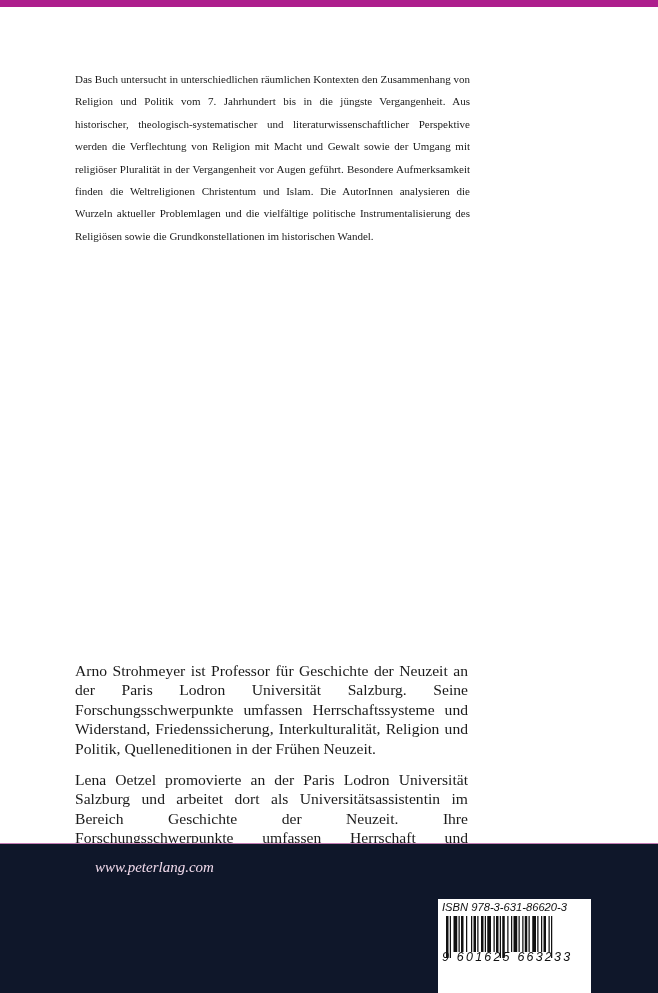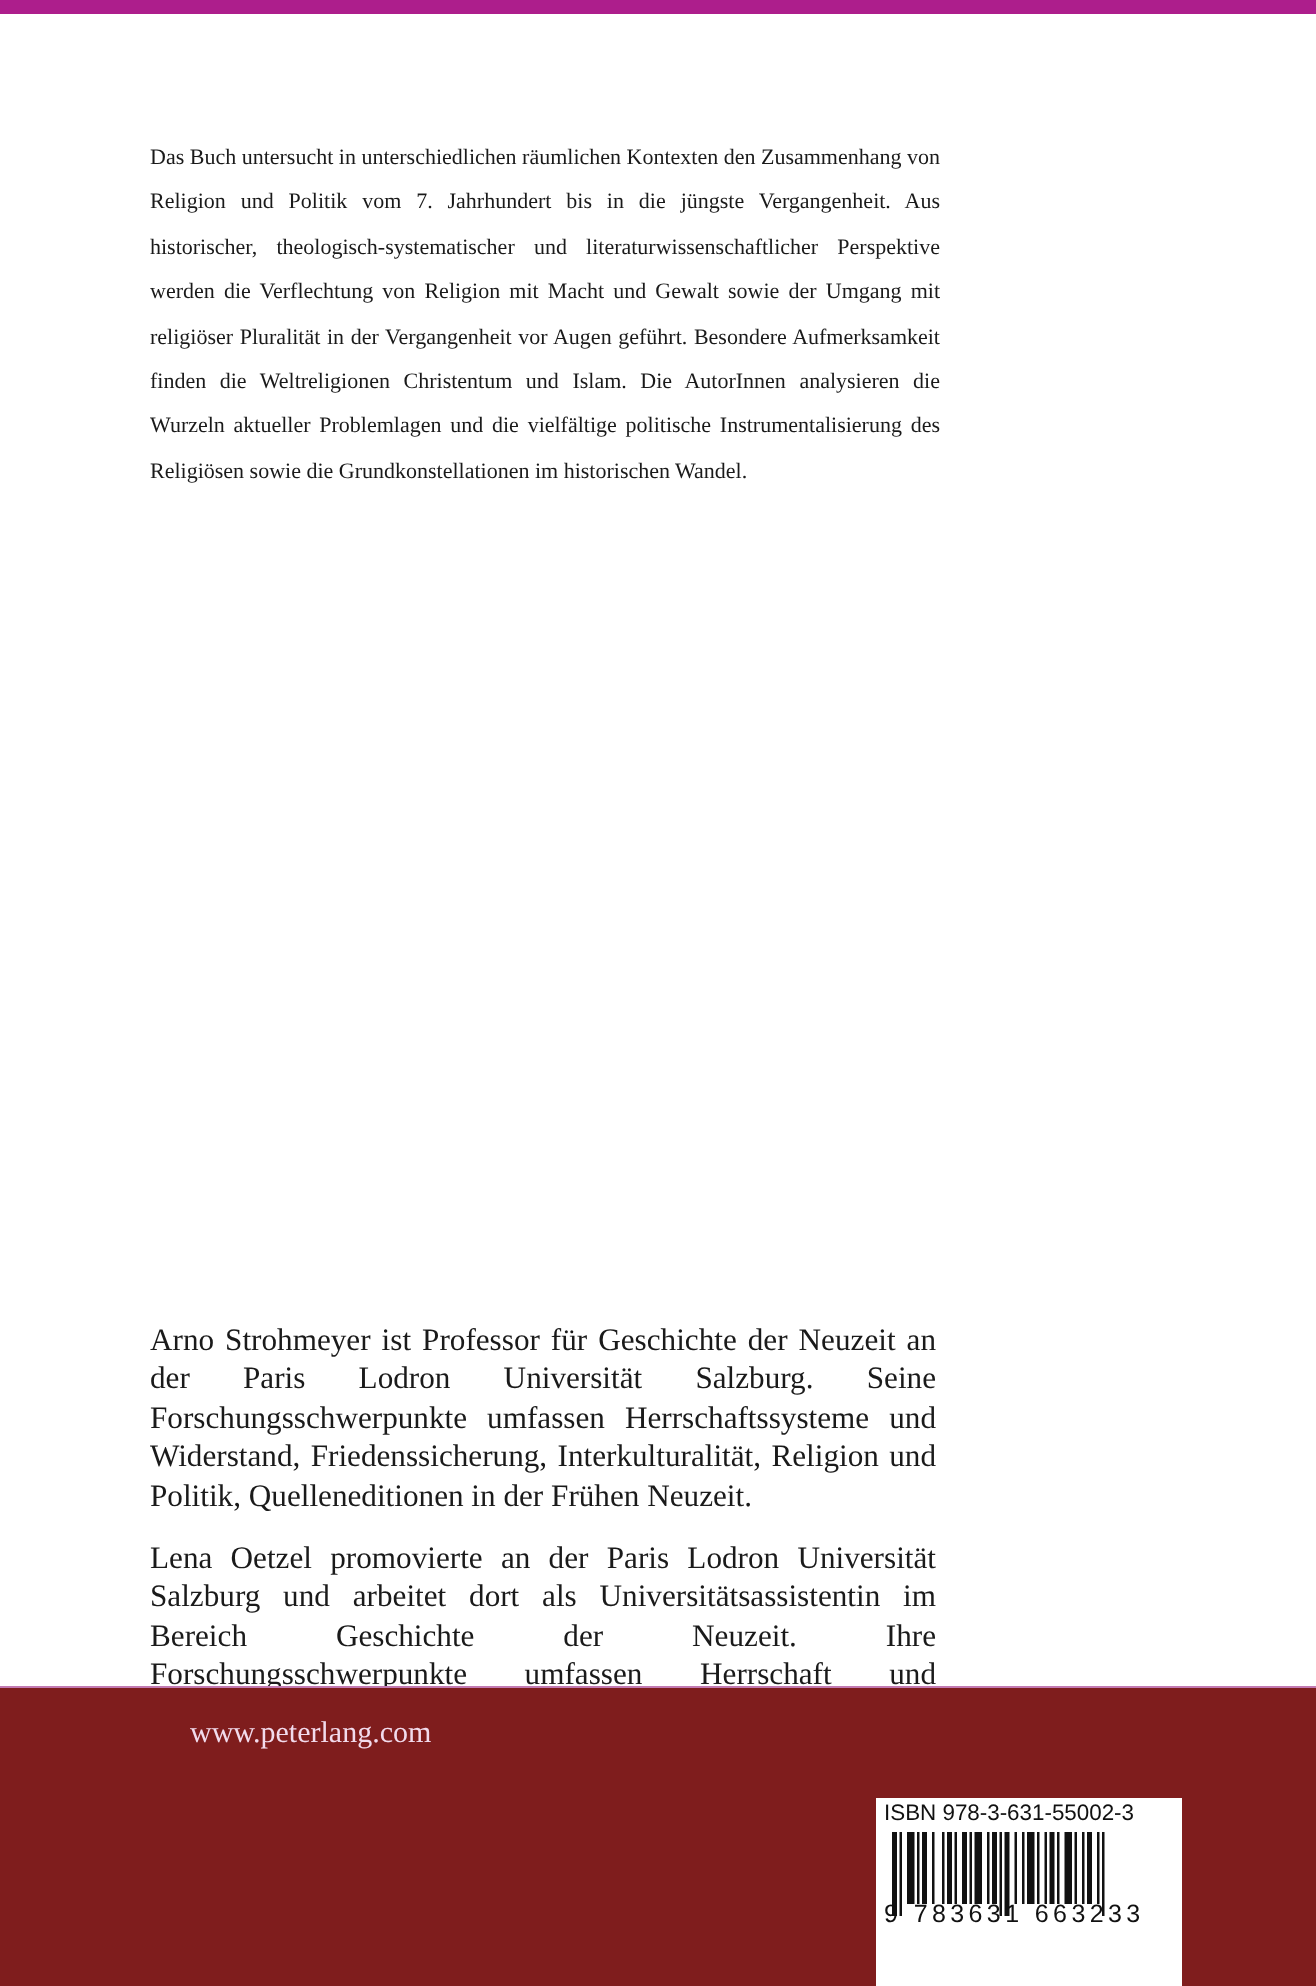--- a/index.html
+++ b/index.html
@@ -1,21 +1,21 @@
 <!DOCTYPE html>
 <html><head>
 <meta charset="utf-8">
 <style>
   html,body{margin:0;padding:0;}
   body{width:658px;height:993px;position:relative;background:#ffffff;overflow:hidden;font-family:"Liberation Serif","DejaVu Serif",serif;color:#1a1a1a;}
   .top-band{position:absolute;left:0;top:0;width:658px;height:7px;background:#ad1e8c;}
   .blurb{position:absolute;left:75px;top:68px;width:395px;font-size:11px;line-height:22.4px;text-align:justify;}
   .bio{position:absolute;left:75px;top:661px;width:395px;font-size:15.6px;line-height:19.4px;text-align:justify;}
   .bio p{margin:0 2px 12px 0;}
-  .bottom-band{position:absolute;left:0;top:843px;width:658px;height:150px;background:#7f1d1d;border-top:1px solid #c27ab2;}
+  .bottom-band{position:absolute;left:0;top:843px;width:658px;height:150px;background:#0f172a;border-top:1px solid #c27ab2;font-style:italic;}
   .url{position:absolute;left:95px;top:15px;color:#f2dbec;font-size:15px;}
   .barcode-box{position:absolute;left:438px;top:55px;width:153px;height:95px;background:#fff;}
   .isbn-text{position:absolute;left:4px;top:2px;font-family:"Liberation Sans",sans-serif;font-size:11.2px;color:#111;white-space:nowrap;}
   .bars{position:absolute;left:8px;top:17px;}
   .digits{position:absolute;left:4px;top:51px;font-family:"Liberation Sans",sans-serif;font-size:12.5px;color:#111;letter-spacing:2.2px;white-space:nowrap;}
 </style>
 </head>
 <body>
 
 <div class="top-band"></div>
@@ -23,21 +23,21 @@
 <div class="blurb">Das Buch untersucht in unterschiedlichen räumlichen Kontexten den Zusammenhang von Religion und Politik vom 7. Jahrhundert bis in die jüngste Vergangenheit. Aus historischer, theologisch-systematischer und literaturwissenschaftlicher Perspektive werden die Verflechtung von Religion mit Macht und Gewalt sowie der Umgang mit religiöser Pluralität in der Vergangenheit vor Augen geführt. Besondere Aufmerksamkeit finden die Weltreligionen Christentum und Islam. Die AutorInnen analysieren die Wurzeln aktueller Problemlagen und die vielfältige politische Instrumentalisierung des Religiösen sowie die Grundkonstellationen im historischen Wandel.</div>
 
 <div class="bio">
   <p>Arno Strohmeyer ist Professor für Geschichte der Neuzeit an der Paris Lodron Universität Salzburg. Seine Forschungsschwerpunkte umfassen Herrschaftssysteme und Widerstand, Friedenssicherung, Interkulturalität, Religion und Politik, Quelleneditionen in der Frühen Neuzeit.</p>
   <p>Lena Oetzel promovierte an der Paris Lodron Universität Salzburg und arbeitet dort als Universitätsassistentin im Bereich Geschichte der Neuzeit. Ihre Forschungsschwerpunkte umfassen Herrschaft und Kommunikation, Geschlechterverhältnisse, Diplomatiegeschichte und Friedenskongresse in der Frühen Neuzeit, England und das Heilige Römische Reich.</p>
 </div>
 
 <div class="bottom-band">
   <div class="url">www.peterlang.com</div>
   <div class="barcode-box">
-    <div class="isbn-text">ISBN 978-3-631-55002-3</div>
+    <div class="isbn-text">ISBN 978-3-631-86620-3</div>
     <svg class="bars" width="138" height="42" id="barsvg">
         <rect x="0" y="0" width="2.5" height="42" fill="#111"></rect>
         <rect x="3.75" y="0" width="1.25" height="42" fill="#111"></rect>
         <rect x="7.5" y="0" width="3.75" height="36" fill="#111"></rect>
         <rect x="12.5" y="0" width="1.25" height="36" fill="#111"></rect>
         <rect x="15" y="0" width="2.5" height="36" fill="#111"></rect>
         <rect x="20" y="0" width="1.25" height="36" fill="#111"></rect>
         <rect x="25" y="0" width="1.25" height="36" fill="#111"></rect>
         <rect x="27.5" y="0" width="2.5" height="36" fill="#111"></rect>
         <rect x="31.25" y="0" width="1.25" height="36" fill="#111"></rect>
@@ -55,15 +55,15 @@
         <rect x="76.25" y="0" width="1.25" height="36" fill="#111"></rect>
         <rect x="78.75" y="0" width="2.5" height="36" fill="#111"></rect>
         <rect x="82.5" y="0" width="1.25" height="36" fill="#111"></rect>
         <rect x="86.25" y="0" width="3.75" height="36" fill="#111"></rect>
         <rect x="91.25" y="0" width="1.25" height="36" fill="#111"></rect>
         <rect x="95" y="0" width="1.25" height="36" fill="#111"></rect>
         <rect x="97.5" y="0" width="2.5" height="36" fill="#111"></rect>
         <rect x="102.5" y="0" width="1.25" height="36" fill="#111"></rect>
         <rect x="105" y="0" width="1.25" height="42" fill="#111"></rect>
       </svg>
-    <div class="digits">9 783631 663233</div>
+    <div class="digits">9 601625 663233</div>
   </div>
 </div>
 
 </body></html>

